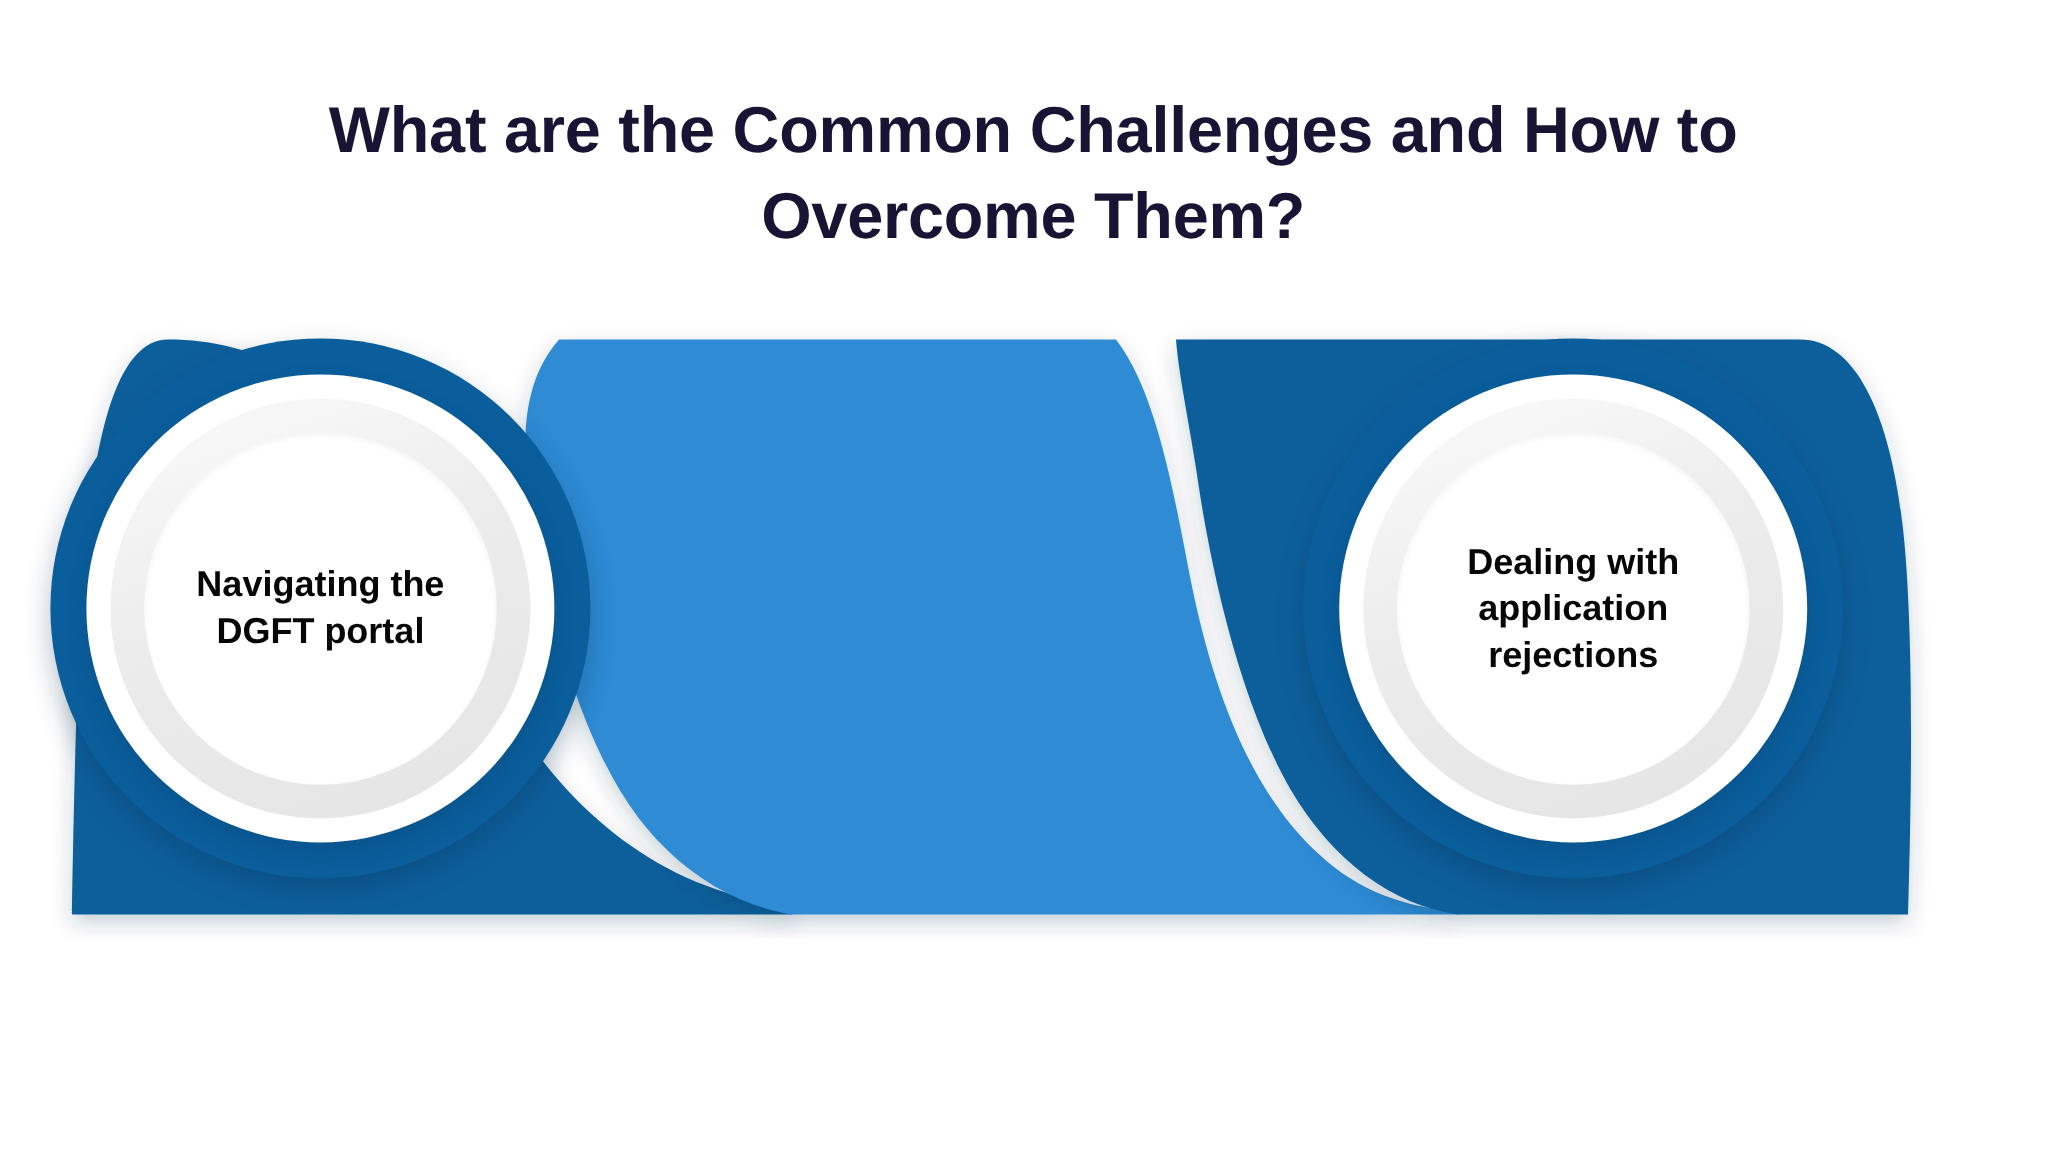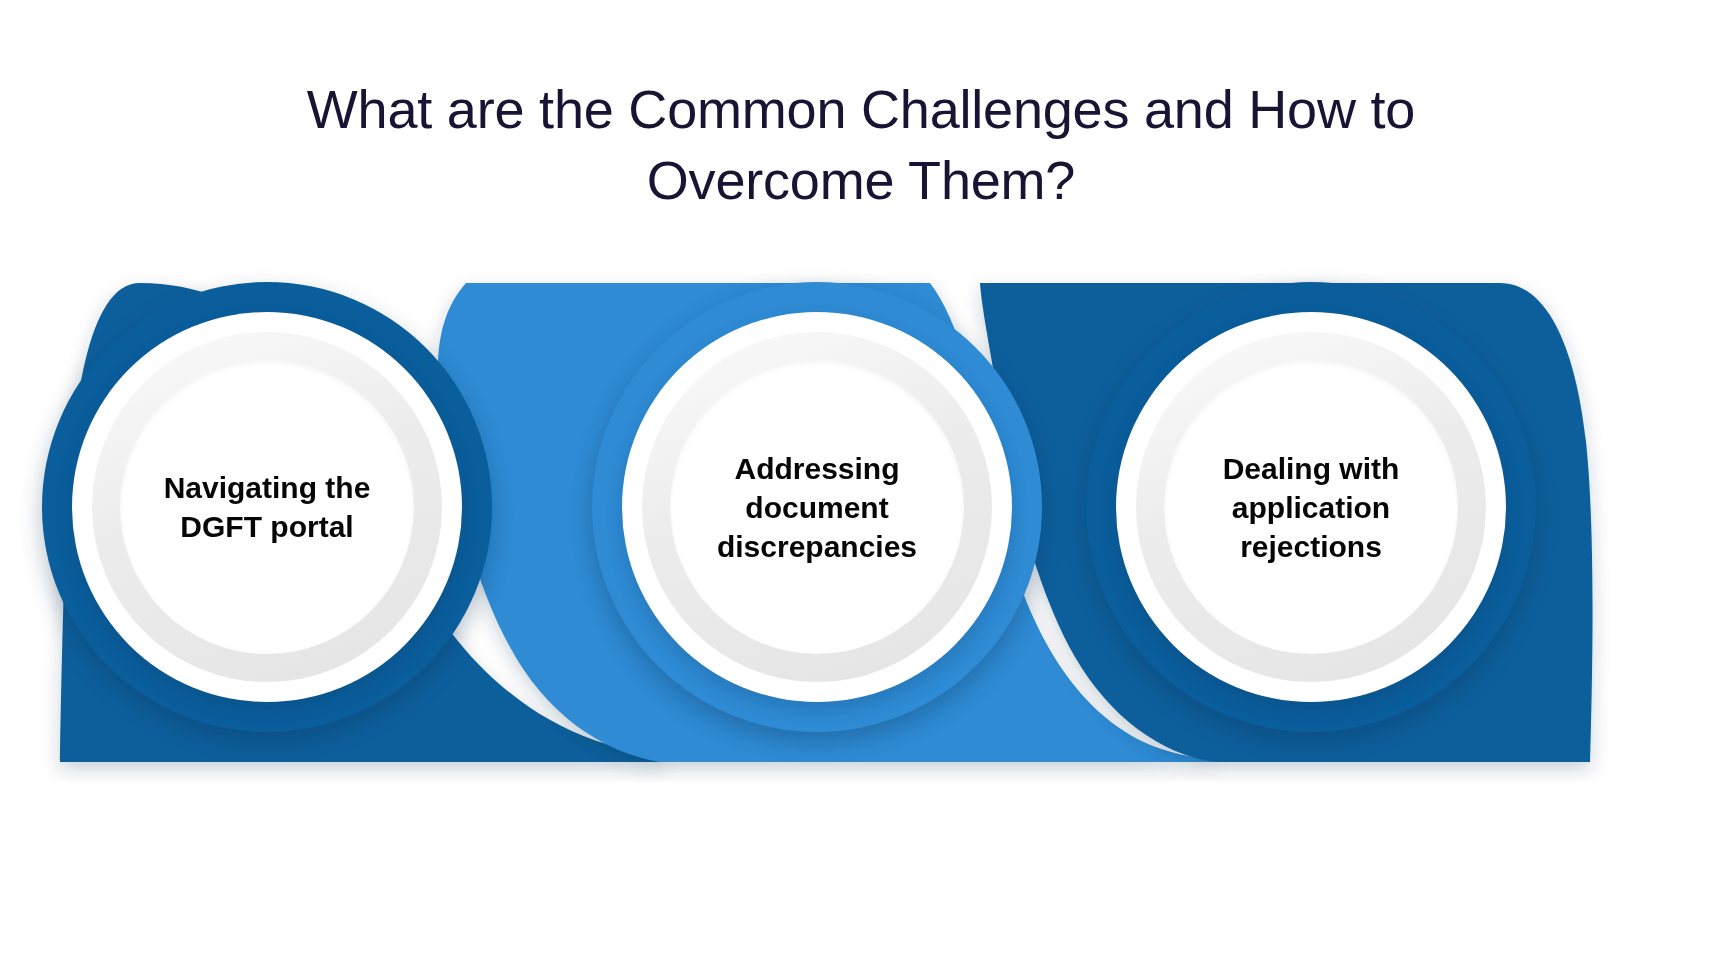--- a/index.html
+++ b/index.html
@@ -30,21 +30,21 @@
     top: 74px;
     width: 1722px;
     text-align: center;
     padding: 0 150px;
     box-sizing: border-box;
   }
   .title-text {
     font-family: "Liberation Sans", "DejaVu Sans", sans-serif;
     font-size: 54px;
     line-height: 1.32;
-    font-weight: 400;
+    font-weight: 700;
     letter-spacing: -0.2px;
     color: #191433;
     margin: 0;
     display: block;
     max-width: 1270px;
     margin-left: auto;
     margin-right: auto;
   }
 
   
@@ -192,33 +192,20 @@
           <div class="ring-grey">
             <div class="disc-inner">
               <p class="node-label">Navigating the
 DGFT portal</p>
             </div>
           </div>
         </div>
       </div>
     </div>
 
-    <div class="node node-2">
-      <div class="ring-outer light">
-        <div class="ring-white">
-          <div class="ring-grey">
-            <div class="disc-inner">
-              <p class="node-label">Addressing
-document
-discrepancies</p>
-            </div>
-          </div>
-        </div>
-      </div>
-    </div>
 
     <div class="node node-3">
       <div class="ring-outer dark">
         <div class="ring-white">
           <div class="ring-grey">
             <div class="disc-inner">
               <p class="node-label">Dealing with
 application
 rejections</p>
             </div>

